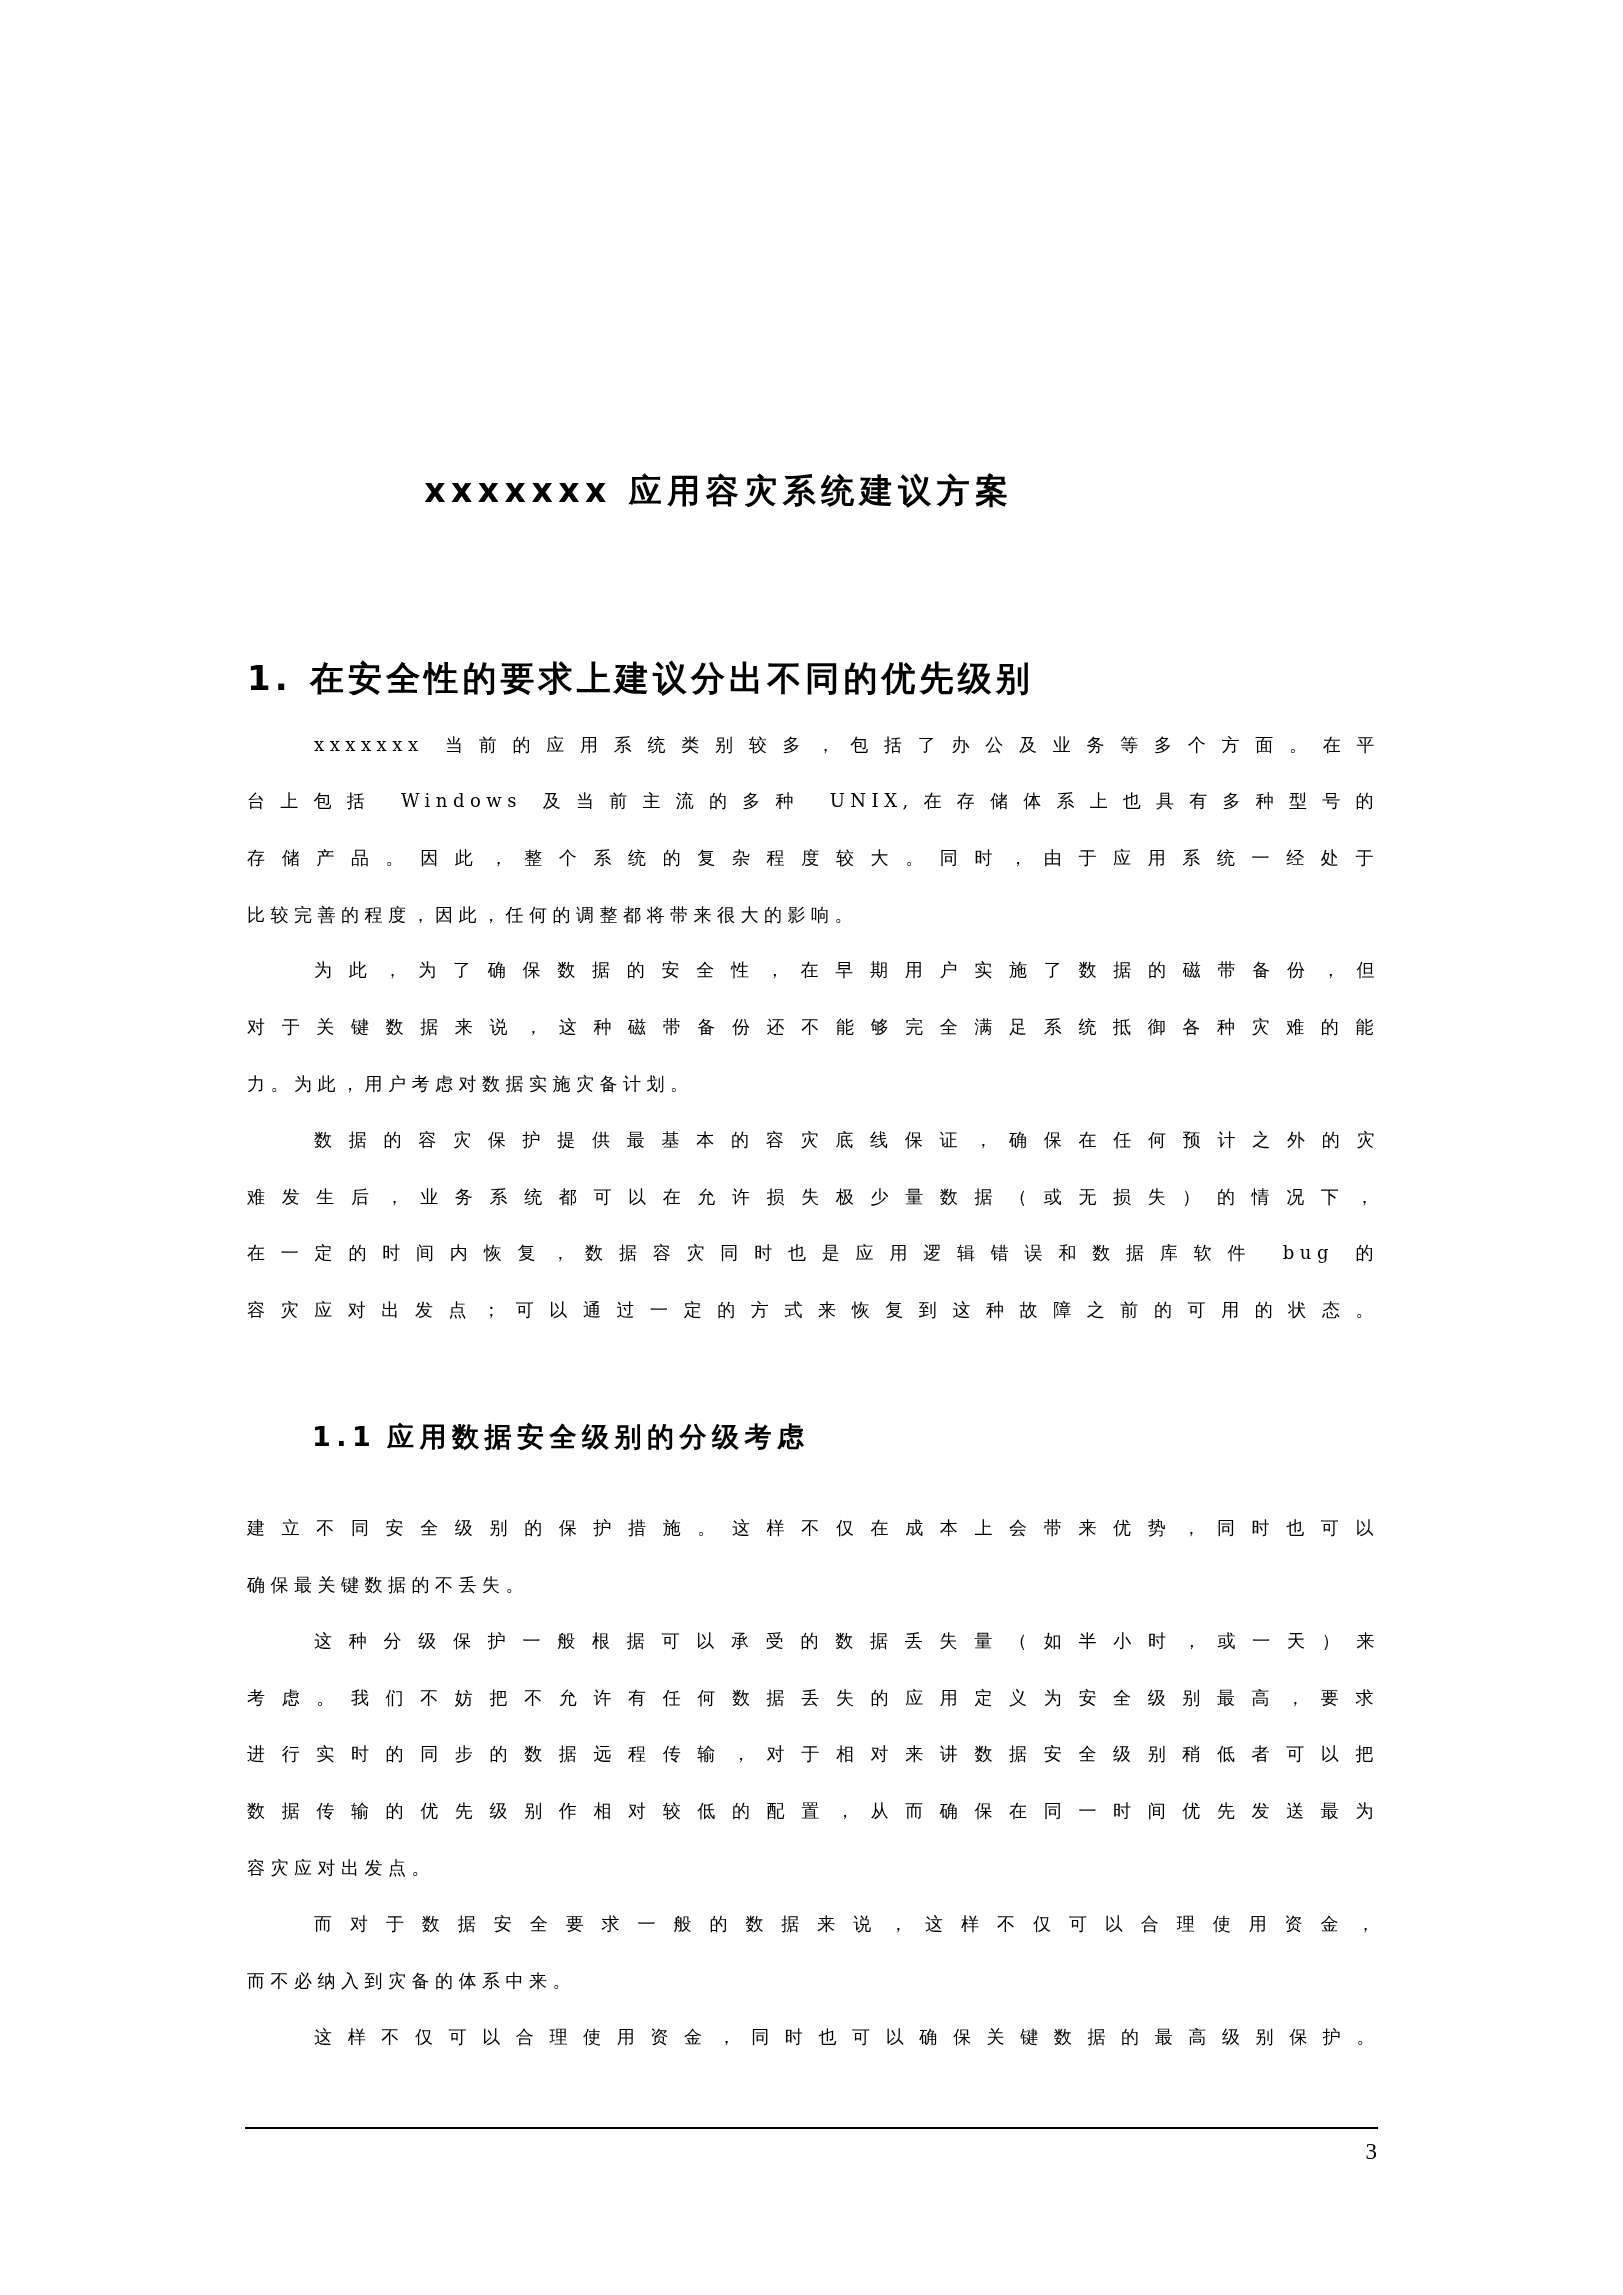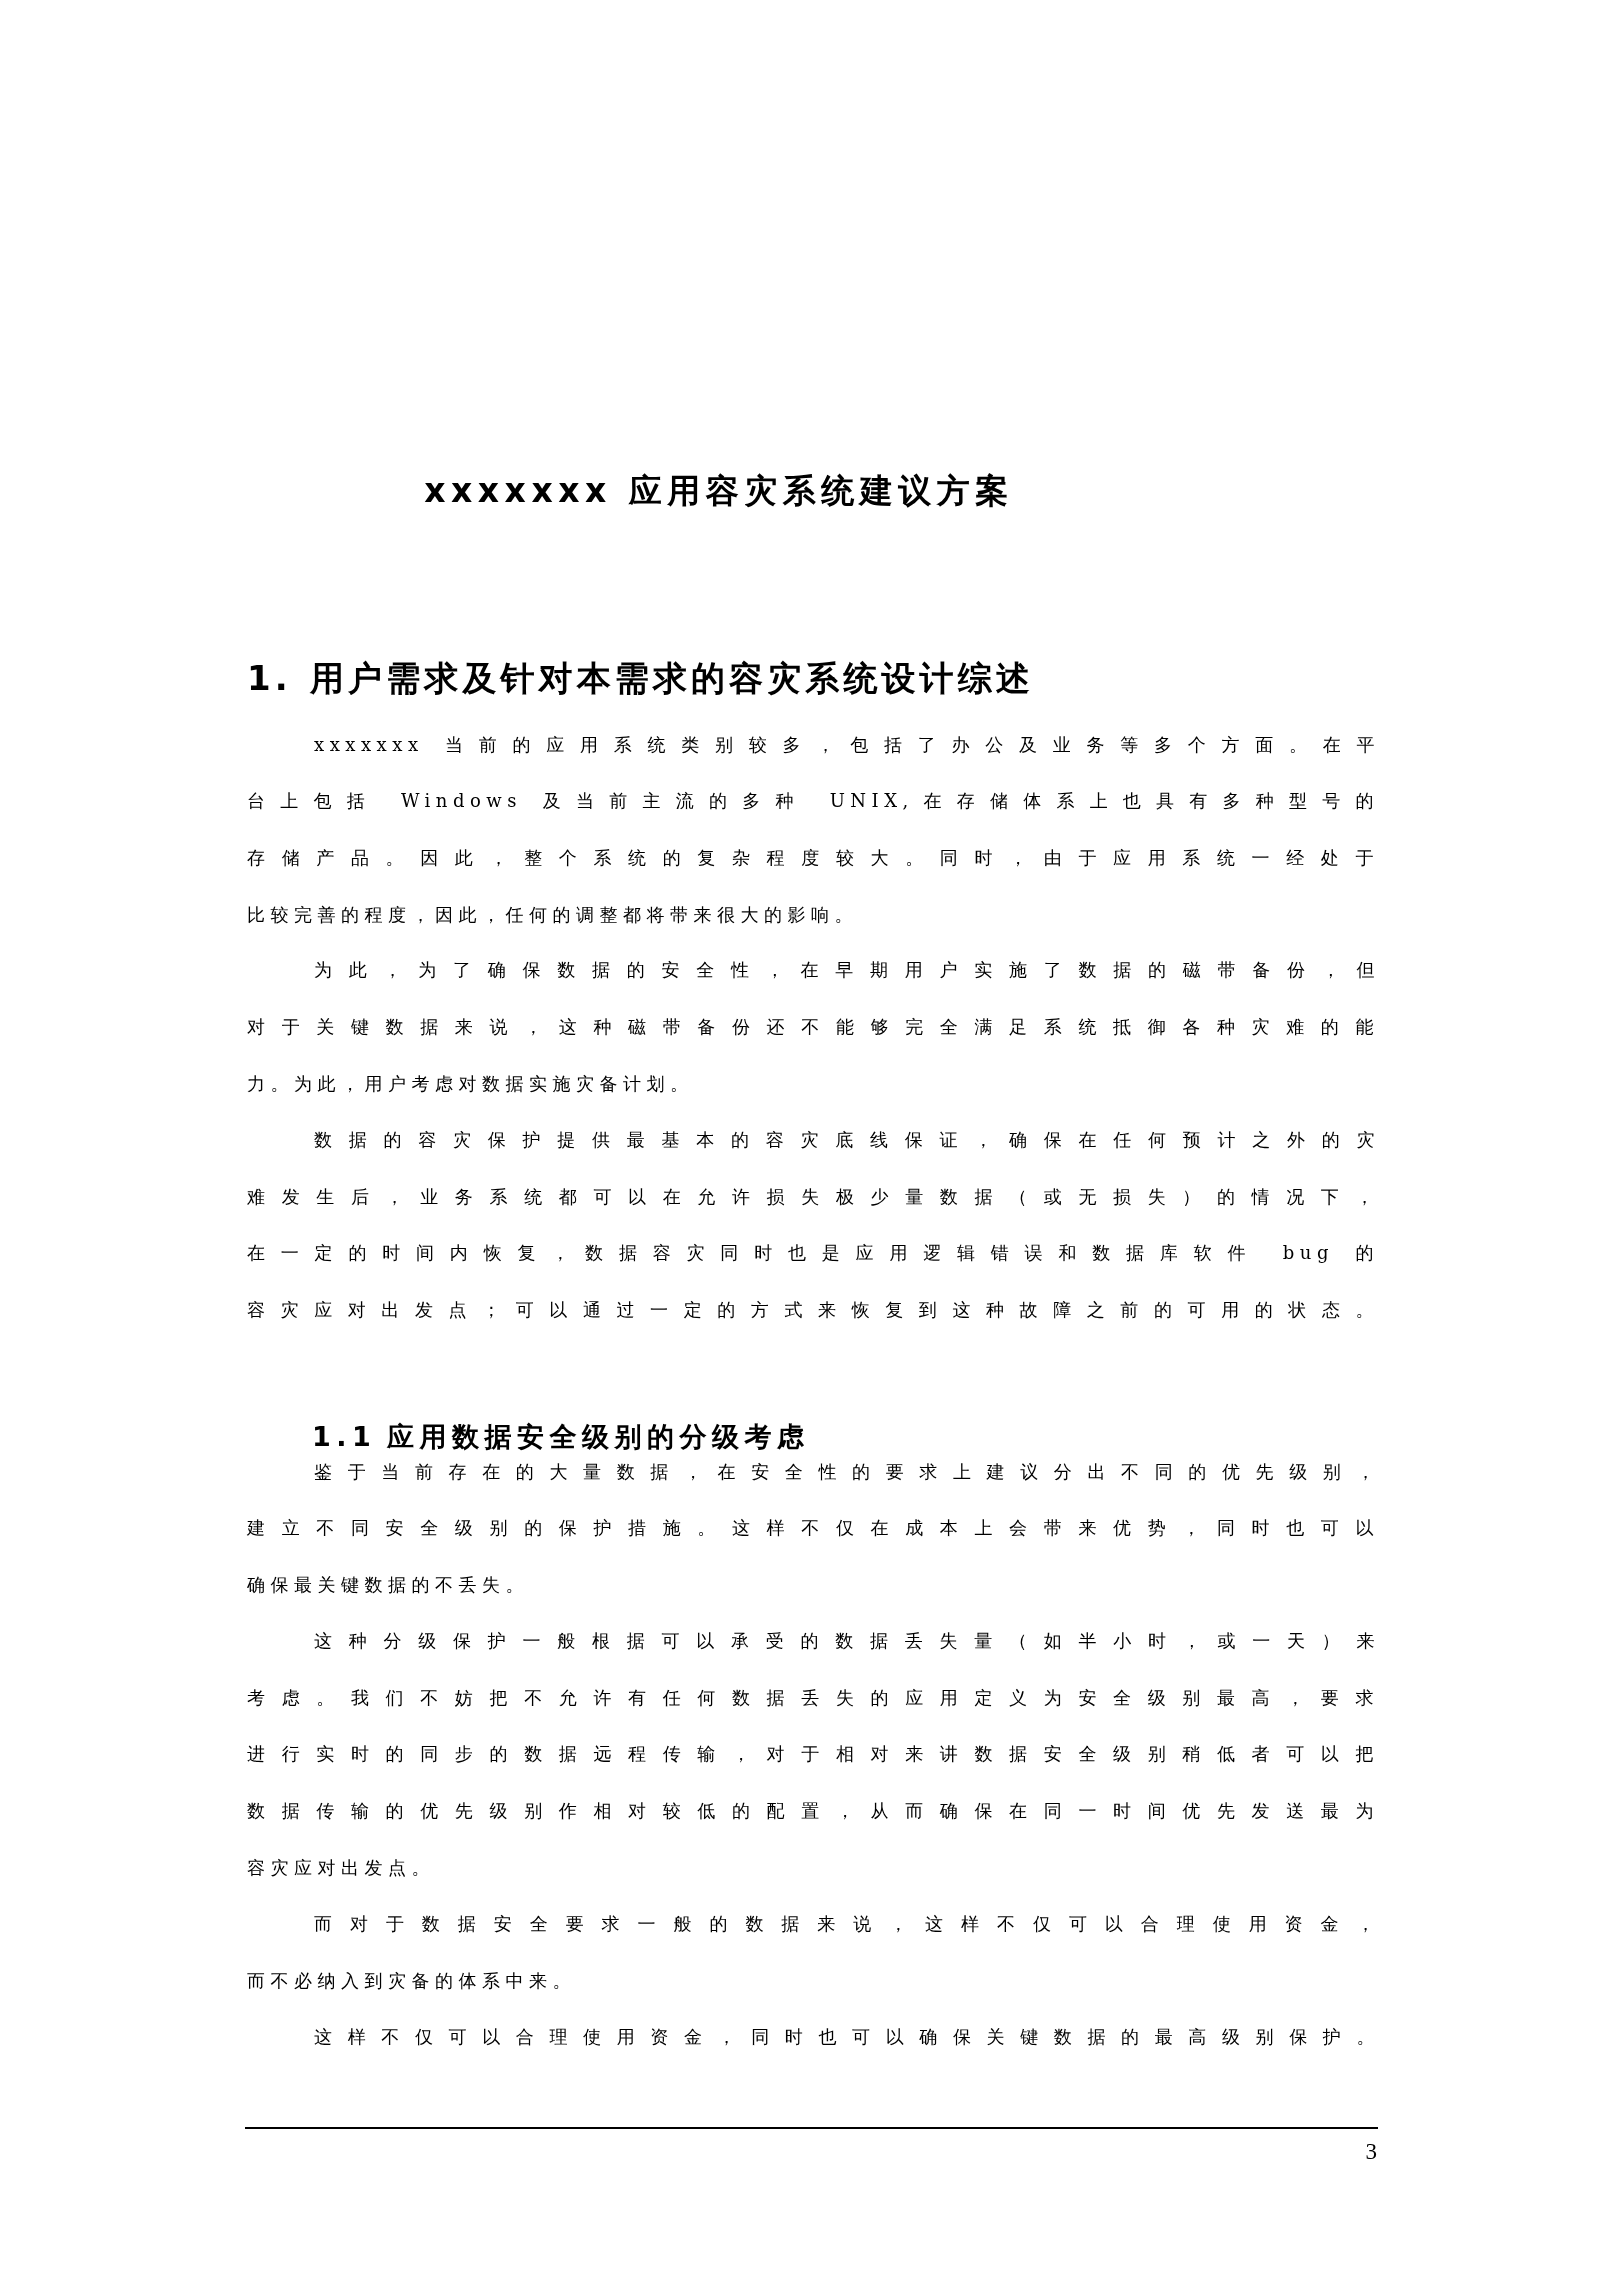--- a/index.html
+++ b/index.html
@@ -39,42 +39,41 @@
   }
 </style>
 </head>
 <body>
 
 <div class="page">
 
   <div class="title">xxxxxxx 应用容灾系统建议方案</div>
 
   <div class="h1">
-    <span class="num">1.</span><span>用户需求及针对本需求的容灾系统设计综述</span>
+    <span class="num">1.</span><span>在安全性的要求上建议分出不同的优先级别</span>
   </div>
 
   <div class="line indent" style="top:727px">xxxxxxx 当前的应用系统类别较多，包括了办公及业务等多个方面。在平</div>
   <div class="line" style="top:783px">台上包括 Windows 及当前主流的多种 UNIX,在存储体系上也具有多种型号的</div>
   <div class="line" style="top:840px">存储产品。因此，整个系统的复杂程度较大。同时，由于应用系统一经处于</div>
   <div class="line last" style="top:897px">比较完善的程度，因此，任何的调整都将带来很大的影响。</div>
 
   <div class="line indent" style="top:952px">为此，为了确保数据的安全性，在早期用户实施了数据的磁带备份，但</div>
   <div class="line" style="top:1009px">对于关键数据来说，这种磁带备份还不能够完全满足系统抵御各种灾难的能</div>
   <div class="line last" style="top:1066px">力。为此，用户考虑对数据实施灾备计划。</div>
 
   <div class="line indent" style="top:1122px">数据的容灾保护提供最基本的容灾底线保证，确保在任何预计之外的灾</div>
   <div class="line" style="top:1179px">难发生后，业务系统都可以在允许损失极少量数据（或无损失）的情况下，</div>
   <div class="line" style="top:1235px">在一定的时间内恢复，数据容灾同时也是应用逻辑错误和数据库软件 bug 的</div>
   <div class="line" style="top:1292px">容灾应对出发点；可以通过一定的方式来恢复到这种故障之前的可用的状态。</div>
 
   <div class="h2">
     <span class="num">1.1</span><span>应用数据安全级别的分级考虑</span>
   </div>
 
-  <div class="line indent" style="top:1454px">鉴于当前存在的大量数据，在安全性的要求上建议分出不同的优先级别，</div>
   <div class="line" style="top:1510px">建立不同安全级别的保护措施。这样不仅在成本上会带来优势，同时也可以</div>
   <div class="line last" style="top:1567px">确保最关键数据的不丢失。</div>
 
   <div class="line indent" style="top:1623px">这种分级保护一般根据可以承受的数据丢失量（如半小时，或一天）来</div>
   <div class="line" style="top:1680px">考虑。我们不妨把不允许有任何数据丢失的应用定义为安全级别最高，要求</div>
   <div class="line" style="top:1736px">进行实时的同步的数据远程传输，对于相对来讲数据安全级别稍低者可以把</div>
   <div class="line" style="top:1793px">数据传输的优先级别作相对较低的配置，从而确保在同一时间优先发送最为</div>
   <div class="line last" style="top:1850px">容灾应对出发点。</div>
 
   <div class="line indent" style="top:1906px">而对于数据安全要求一般的数据来说，这样不仅可以合理使用资金，</div>

